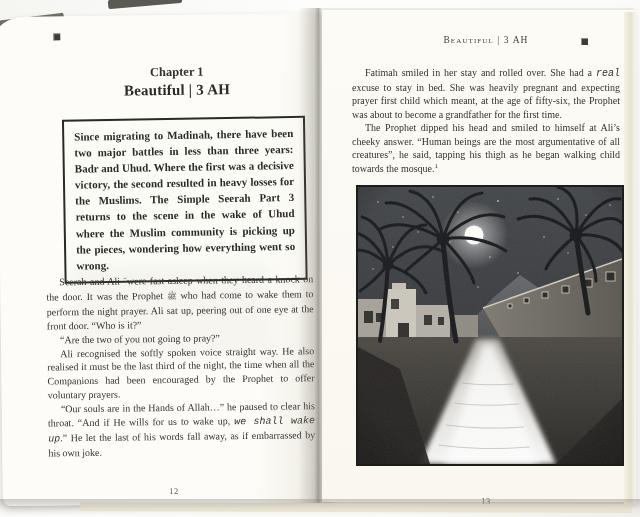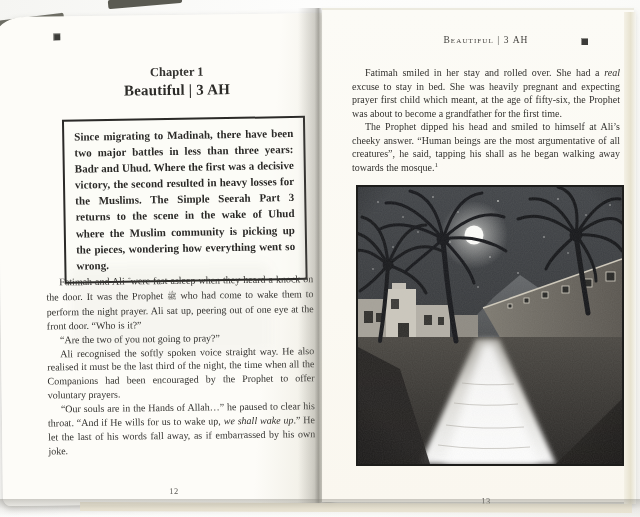--- a/index.html
+++ b/index.html
@@ -41,56 +41,56 @@
   .pageno-left{left:46px;top:471px;width:250px;text-align:center;}
   .pageno-right{left:30px;top:486px;width:268px;text-align:center;}
   .ghost{position:absolute;left:70px;top:250px;width:200px;height:90px;background:rgba(90,88,80,0.045);filter:blur(6px);border-radius:8px;}
   
   .rp{position:absolute;left:0;top:0;width:312px;height:492px;}
   .running-header{position:absolute;left:30px;top:25px;width:268px;text-align:center;
       font-variant:small-caps;font-size:9.5px;letter-spacing:1.1px;color:#413f3c;}
   .rp-body{position:absolute;left:30px;top:56px;width:268px;font-size:10px;line-height:13.5px;text-align:justify;color:#33322f;}
   .illus-frame{position:absolute;left:34px;top:175px;width:268px;height:281px;box-sizing:border-box;
       border:2px solid #1d1d1b;background:#2e2f31;}
-  .it{font-style:italic;}
+  .it{font-style:italic;font-family:Liberation Mono, monospace;}
   .sup{vertical-align:super;font-size:7px;line-height:0;}
   .hon{font-size:8px;color:#3a3936;}
 </style>
 </head>
 <body>
 
 <div class="stage">
 
   <div class="sliver1"></div>
   <div class="sliver2"></div>
 
   <div class="page-left">
     <div class="lp">
       <div class="ornament orn-left"></div>
       <div class="chapter-label">Chapter 1</div>
       <div class="chapter-title">Beautiful | 3 AH</div>
       <div class="summary-box">Since migrating to Madinah, there have been two major battles in less than three years: Badr and Uhud. Where the first was a decisive victory, the second resulted in heavy losses for the Muslims. The Simple Seerah Part 3 returns to the scene in the wake of Uhud where the Muslim community is picking up the pieces, wondering how everything went so wrong.</div>
       <div class="ghost"></div>
       <div class="lp-body">
-        <p><span>Fatimah and Ali </span><span class="hon">ؓ</span><span> were fast asleep when they heard a knock on the door. It was the Prophet </span><span class="hon">ﷺ</span><span> who had come to wake them to perform the night prayer. Ali sat up, peering out of one eye at the front door. “Who is it?”</span></p>
+        <p><span>Seerah and Ali </span><span class="hon">ؓ</span><span> were fast asleep when they heard a knock on the door. It was the Prophet </span><span class="hon">ﷺ</span><span> who had come to wake them to perform the night prayer. Ali sat up, peering out of one eye at the front door. “Who is it?”</span></p>
         <p><span>“Are the two of you not going to pray?”</span></p>
         <p><span>Ali recognised the softly spoken voice straight way. He also realised it must be the last third of the night, the time when all the Companions had been encouraged by the Prophet to offer voluntary prayers.</span></p>
         <p><span>“Our souls are in the Hands of Allah…” he paused to clear his throat. “And if He wills for us to wake up, </span><span class="it">we shall wake up</span><span>.” He let the last of his words fall away, as if embarrassed by his own joke.</span></p>
       </div>
       <div class="pageno pageno-left">12</div>
     </div>
   </div>
 
   <div class="page-right">
     <div class="rp">
       <div class="running-header">Beautiful | 3 AH</div>
       <div class="ornament orn-right"></div>
       <div class="rp-body">
         <p><span>Fatimah smiled in her stay and rolled over. She had a </span><span class="it">real</span><span> excuse to stay in bed. She was heavily pregnant and expecting prayer first child which meant, at the age of fifty-six, the Prophet was about to become a grandfather for the first time.</span></p>
-        <p><span>The Prophet dipped his head and smiled to himself at Ali’s cheeky answer. “Human beings are the most argumentative of all creatures”, he said, tapping his shall as he began walking away towards the mosque.</span><span class="sup">1</span></p>
+        <p><span>The Prophet dipped his head and smiled to himself at Ali’s cheeky answer. “Human beings are the most argumentative of all creatures”, he said, tapping his thigh as he began walking child towards the mosque.</span><span class="sup">1</span></p>
       </div>
 
       <div class="illus-frame">
         <svg width="264" height="277" viewBox="0 0 264 277">
           <defs>
             <linearGradient id="skyG" x1="0" y1="0" x2="0" y2="1">
               <stop offset="0" stop-color="#404347"></stop>
                 <stop offset="0.6" stop-color="#35373a"></stop>
                 <stop offset="1" stop-color="#2c2d2f"></stop>
             </linearGradient>

